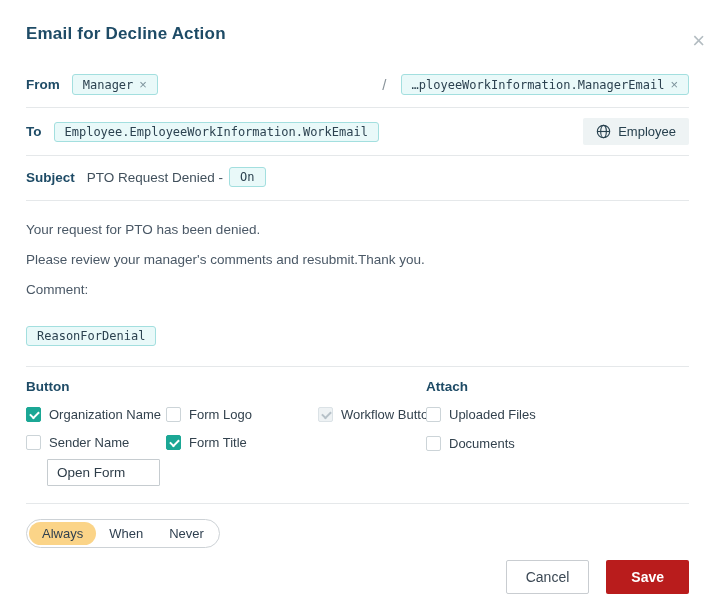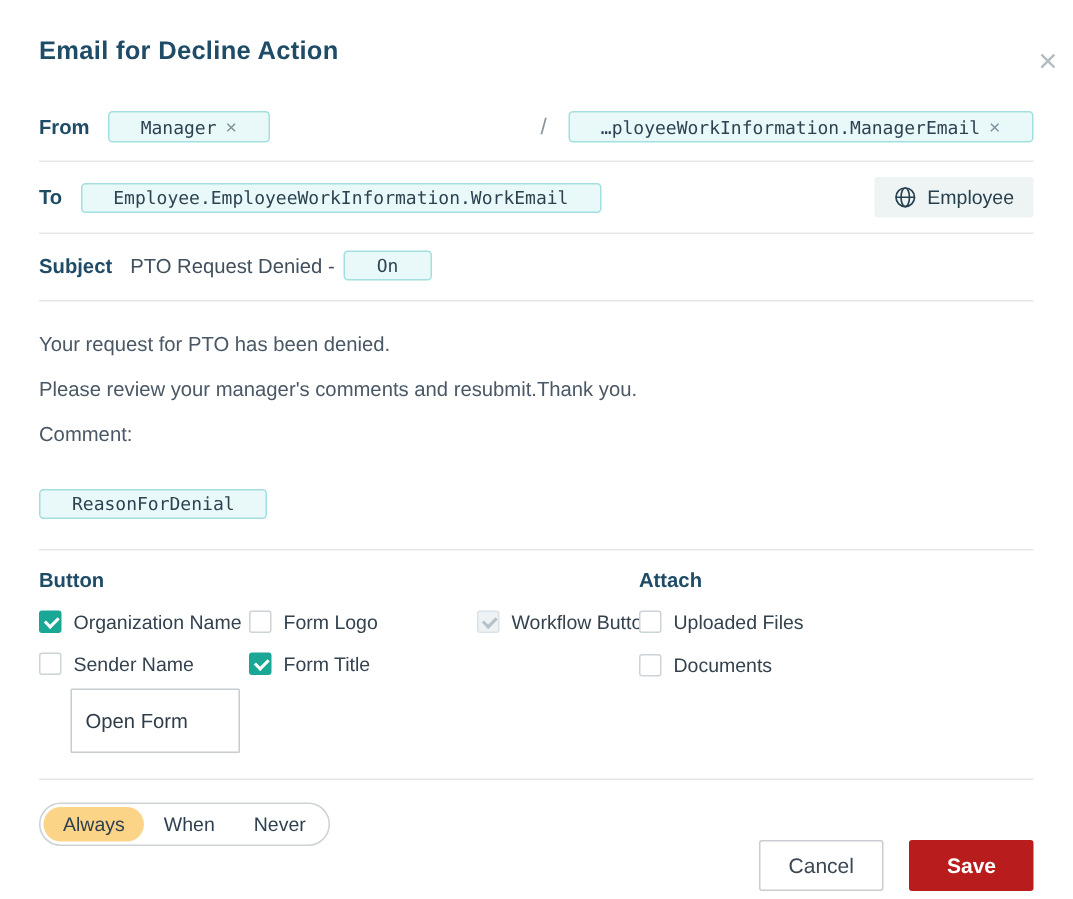--- a/index.html
+++ b/index.html
@@ -30,21 +30,21 @@
   .row { display:flex; align-items:center; border-bottom:1px solid #e5e8ea; }
   .row-from { padding:18px 0 12px; }
   .row-to   { padding:10px 0 10px; }
   .row-subject { padding:11px 0 13px; }
 
   .field-label { font-weight:bold; color:#1e4b66; font-size:13.5px; margin-right:12px; }
 
   .tag {
     display:inline-flex; align-items:center;
     background:#e9f9f9; border:1px solid #a3dfdf; border-radius:3px;
-    padding:2px 21px;
+    padding:2px 10px;
     font-family:"DejaVu Sans Mono", monospace;
     font-size:12px; color:#2c4250; white-space:nowrap;
   }
   .tag .x { color:#7c929b; margin-left:6px; font-size:13px; cursor:pointer; font-family:"Liberation Sans",sans-serif; }
 
   .slash { margin-left:auto; color:#8a949b; font-size:15px; }
   .tag-right { margin-left:14px; }
 
   .globe-btn {
     margin-left:auto;
@@ -78,21 +78,21 @@
     width:7px; height:4px;
     border-left:2px solid #fff; border-bottom:2px solid #fff;
     transform:rotate(-45deg);
   }
   .box.disabled { background:#eef2f4; border-color:#dbe2e6; }
   .box.disabled::after { border-color:#b6c1c8; }
   .cb.disabled { cursor:default; color:#33424e; }
 
   .btn-text-input {
     margin:9px 0 0 21px;
-    width:113px; height:43px;
+    width:113px; height:27px;
     border:1px solid #c6ccd0; border-radius:1px;
     padding:0 9px; font-size:13.5px; color:#2e3d49;
     font-family:inherit; outline:none;
   }
   .attach-list { display:flex; flex-direction:column; gap:14px; }
 
   .send-block { padding:13px 0 0; }
   .seg-control {
     display:inline-flex; align-items:center;
     border:1px solid #cdd2d6; border-radius:16px;

